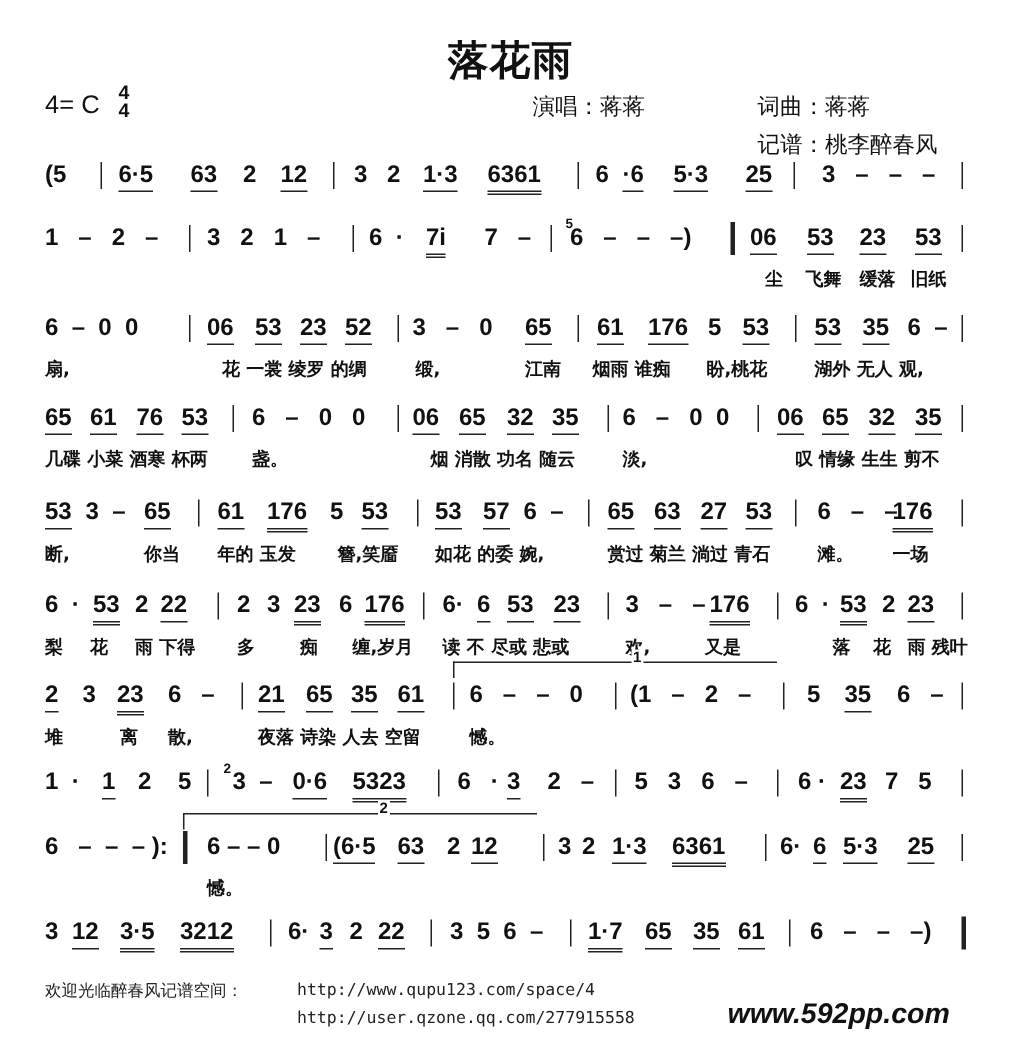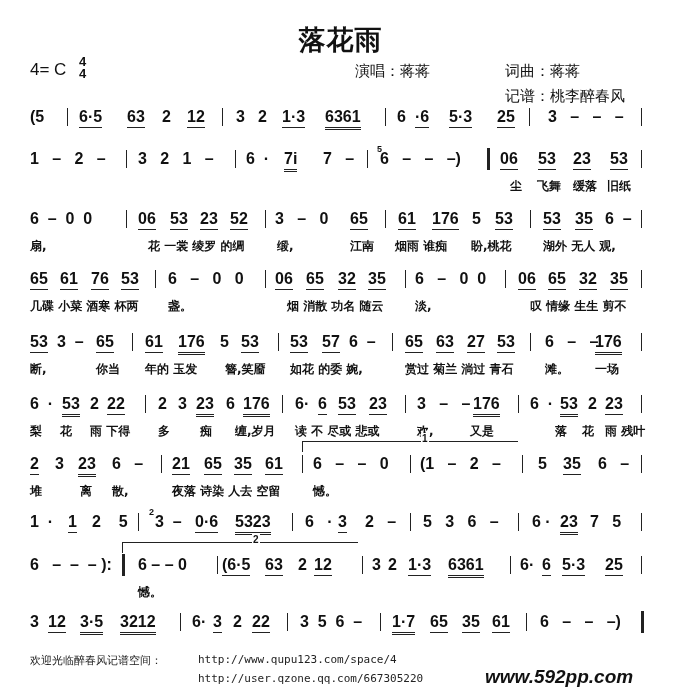--- a/index.html
+++ b/index.html
@@ -41,14 +41,14 @@
     <div class="notes" style="top: 333px;"><span class="seg u1" style="left: 30px;">53</span><span class="seg" style="left: 57px;">3  –</span><span class="seg u1" style="left: 96px;">65</span><span class="seg u1" style="left: 145px;">61</span><span class="seg u2" style="left: 178px;">176</span><span class="seg" style="left: 220px;">5</span><span class="seg u1" style="left: 241px;">53</span><span class="seg u1" style="left: 290px;">53</span><span class="seg u1" style="left: 322px;">57</span><span class="seg" style="left: 349px;">6  –</span><span class="seg u1" style="left: 405px;">65</span><span class="seg u1" style="left: 436px;">63</span><span class="seg u1" style="left: 467px;">27</span><span class="seg u1" style="left: 497px;">53</span><span class="seg" style="left: 545px;">6   –   –</span><span class="seg u2" style="left: 595px;">176</span><div class="bar" style="left: 132px; top: 0px;"></div><div class="bar" style="left: 278px; top: 0px;"></div><div class="bar" style="left: 392px; top: 0px;"></div><div class="bar" style="left: 530px; top: 0px;"></div><div class="bar" style="left: 641px; top: 0px;"></div><span class="lyr" style="left: 30px; top: 28px;">断,</span><span class="lyr" style="left: 96px; top: 28px;">你当</span><span class="lyr" style="left: 145px; top: 28px;">年的 玉发</span><span class="lyr" style="left: 225px; top: 28px;">簪,笑靥</span><span class="lyr" style="left: 290px; top: 28px;">如花 的委 婉,</span><span class="lyr" style="left: 405px; top: 28px;">赏过 菊兰 淌过 青石</span><span class="lyr" style="left: 545px; top: 28px;">滩。</span><span class="lyr" style="left: 595px; top: 28px;">一场</span></div>
     <div class="notes" style="top: 395px;"><span class="seg" style="left: 30px;">6  ·</span><span class="seg u2" style="left: 62px;">53</span><span class="seg" style="left: 90px;">2</span><span class="seg u1" style="left: 107px;">22</span><span class="seg" style="left: 158px;">2</span><span class="seg" style="left: 178px;">3</span><span class="seg u2" style="left: 196px;">23</span><span class="seg" style="left: 226px;">6</span><span class="seg u2" style="left: 243px;">176</span><span class="seg" style="left: 295px;">6·</span><span class="seg u1" style="left: 318px;">6</span><span class="seg u1" style="left: 338px;">53</span><span class="seg u1" style="left: 369px;">23</span><span class="seg" style="left: 417px;">3   –   –</span><span class="seg u2" style="left: 473px;">176</span><span class="seg" style="left: 530px;">6  ·</span><span class="seg u2" style="left: 560px;">53</span><span class="seg" style="left: 588px;">2</span><span class="seg u1" style="left: 605px;">23</span><div class="bar" style="left: 145px; top: 0px;"></div><div class="bar" style="left: 282px; top: 0px;"></div><div class="bar" style="left: 405px; top: 0px;"></div><div class="bar" style="left: 518px; top: 0px;"></div><div class="bar" style="left: 641px; top: 0px;"></div><span class="lyr" style="left: 30px; top: 28px;">梨</span><span class="lyr" style="left: 60px; top: 28px;">花</span><span class="lyr" style="left: 90px; top: 28px;">雨 下得</span><span class="lyr" style="left: 158px; top: 28px;">多</span><span class="lyr" style="left: 200px; top: 28px;">痴</span><span class="lyr" style="left: 235px; top: 28px;">缠,岁月</span><span class="lyr" style="left: 295px; top: 28px;">读 不 尽或 悲或</span><span class="lyr" style="left: 417px; top: 28px;">欢,</span><span class="lyr" style="left: 470px; top: 28px;">又是</span><span class="lyr" style="left: 555px; top: 28px;">落</span><span class="lyr" style="left: 582px; top: 28px;">花</span><span class="lyr" style="left: 605px; top: 28px;">雨 残叶</span></div>
     <div class="notes" style="top: 455px;"><span class="seg u1" style="left: 30px;">2</span><span class="seg" style="left: 55px;">3</span><span class="seg u2" style="left: 78px;">23</span><span class="seg" style="left: 112px;">6   –</span><span class="seg u1" style="left: 172px;">21</span><span class="seg u1" style="left: 204px;">65</span><span class="seg u1" style="left: 234px;">35</span><span class="seg u1" style="left: 265px;">61</span><span class="seg" style="left: 313px;">6   –   –   0</span><span class="seg" style="left: 420px;">(1   –   2   –</span><span class="seg" style="left: 538px;">5</span><span class="seg u1" style="left: 563px;">35</span><span class="seg" style="left: 598px;">6   –</span><div class="bar" style="left: 161px; top: 0px;"></div><div class="bar" style="left: 302px; top: 0px;"></div><div class="bar" style="left: 410px; top: 0px;"></div><div class="bar" style="left: 522px; top: 0px;"></div><div class="bar" style="left: 641px; top: 0px;"></div><div class="volta" style="left: 302px; width: 215px; top: -14px;"><span style="left: 118px;">1</span></div><span class="lyr" style="left: 30px; top: 28px;">堆</span><span class="lyr" style="left: 80px; top: 28px;">离</span><span class="lyr" style="left: 112px; top: 28px;">散,</span><span class="lyr" style="left: 172px; top: 28px;">夜落 诗染 人去 空留</span><span class="lyr" style="left: 313px; top: 28px;">憾。</span></div>
     <div class="notes" style="top: 513px;"><span class="seg" style="left: 30px;">1  ·</span><span class="seg u1" style="left: 68px;">1</span><span class="seg" style="left: 92px;">2    5</span><span class="seg" style="left: 155px;">3  –</span><span class="seg u1" style="left: 195px;">0·6</span><span class="seg u2" style="left: 235px;">5323</span><span class="seg" style="left: 305px;">6   ·</span><span class="seg u1" style="left: 338px;">3</span><span class="seg" style="left: 365px;">2   –</span><span class="seg" style="left: 423px;">5   3   6   –</span><span class="seg" style="left: 532px;">6 ·</span><span class="seg u2" style="left: 560px;">23</span><span class="seg" style="left: 590px;">7   5</span><div class="bar" style="left: 138px; top: 0px;"></div><div class="bar" style="left: 292px; top: 0px;"></div><div class="bar" style="left: 410px; top: 0px;"></div><div class="bar" style="left: 518px; top: 0px;"></div><div class="bar" style="left: 641px; top: 0px;"></div><span class="seg" style="left: 149px; top: -6px; font-size: 9px;">2</span></div>
     <div class="notes" style="top: 556px;"><span class="seg" style="left: 30px;">6   –  –  – ):</span><span class="seg" style="left: 138px;">6 – – 0</span><span class="seg u1" style="left: 222px;">(6·5</span><span class="seg u1" style="left: 265px;">63</span><span class="seg" style="left: 298px;">2</span><span class="seg u1" style="left: 314px;">12</span><span class="seg" style="left: 372px;">3</span><span class="seg" style="left: 388px;">2</span><span class="seg u1" style="left: 408px;">1·3</span><span class="seg u2" style="left: 448px;">6361</span><span class="seg" style="left: 520px;">6·</span><span class="seg u1" style="left: 542px;">6</span><span class="seg u1" style="left: 562px;">5·3</span><span class="seg u1" style="left: 605px;">25</span><div class="bar" style="left: 217px; top: 0px;"></div><div class="bar" style="left: 362px; top: 0px;"></div><div class="bar" style="left: 510px; top: 0px;"></div><div class="bar" style="left: 641px; top: 0px;"></div><div class="bar thick" style="left: 122px; top: -2px; height: 22px;"></div><div class="volta" style="left: 122px; width: 235px; top: -14px;"><span style="left: 129px;">2</span></div><span class="lyr" style="left: 138px; top: 28px;">憾。</span></div>
     <div class="notes" style="top: 613px;"><span class="seg" style="left: 30px;">3</span><span class="seg u1" style="left: 48px;">12</span><span class="seg u2" style="left: 80px;">3·5</span><span class="seg u2" style="left: 120px;">3212</span><span class="seg" style="left: 192px;">6·</span><span class="seg u1" style="left: 213px;">3</span><span class="seg" style="left: 233px;">2</span><span class="seg u1" style="left: 252px;">22</span><span class="seg" style="left: 300px;">3  5  6  –</span><span class="seg u2" style="left: 392px;">1·7</span><span class="seg u1" style="left: 430px;">65</span><span class="seg u1" style="left: 462px;">35</span><span class="seg u1" style="left: 492px;">61</span><span class="seg" style="left: 540px;">6   –   –   –)</span><div class="bar" style="left: 180px; top: 0px;"></div><div class="bar" style="left: 287px; top: 0px;"></div><div class="bar" style="left: 380px; top: 0px;"></div><div class="bar" style="left: 526px; top: 0px;"></div><div class="bar thick" style="left: 641px; top: -2px; height: 22px;"></div></div>
   </div>
 
 <div class="footer" style="left:30px; top:653px;">欢迎光临醉春风记谱空间：</div>
 <div class="footer" style="left:198px; top:653px;">http://www.qupu123.com/space/4</div>
-<div class="footer" style="left:198px; top:672px;">http://user.qzone.qq.com/667305220</div>
+<div class="footer" style="left:198px; top:672px;">http://user.qzone.qq.com/277915558</div>
 <div class="brand">www.592pp.com</div>
 
 </body></html>

